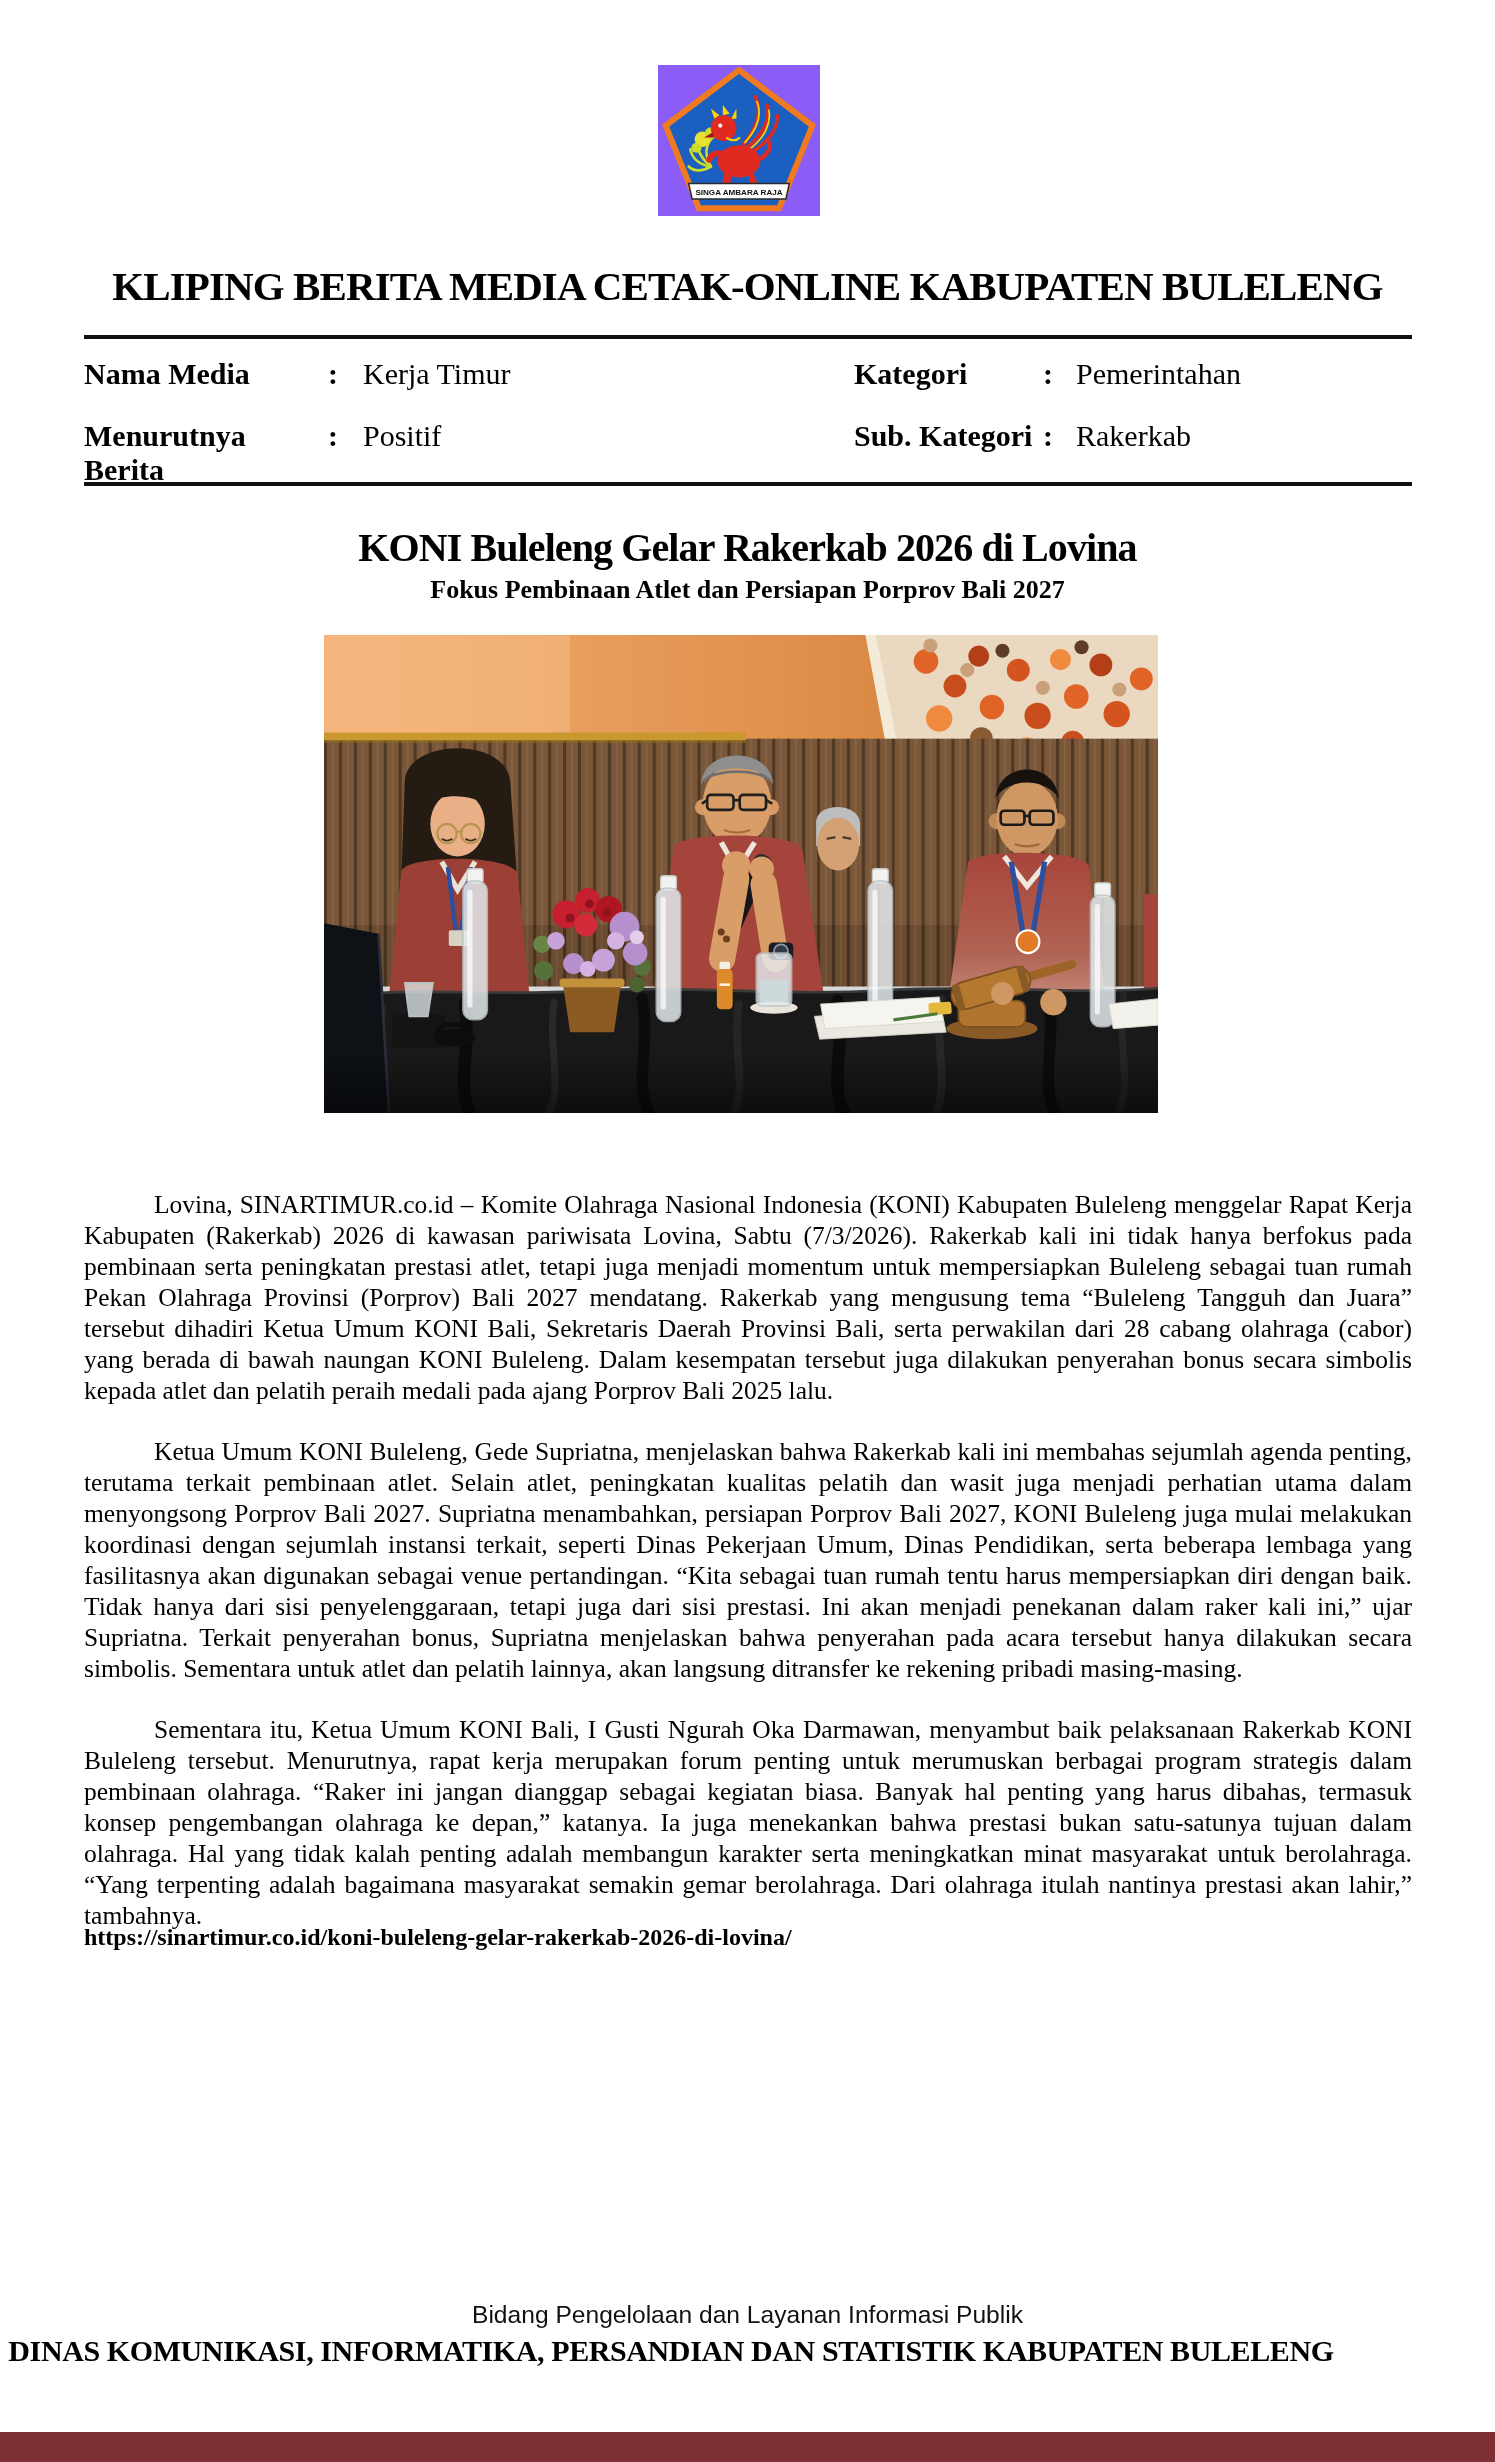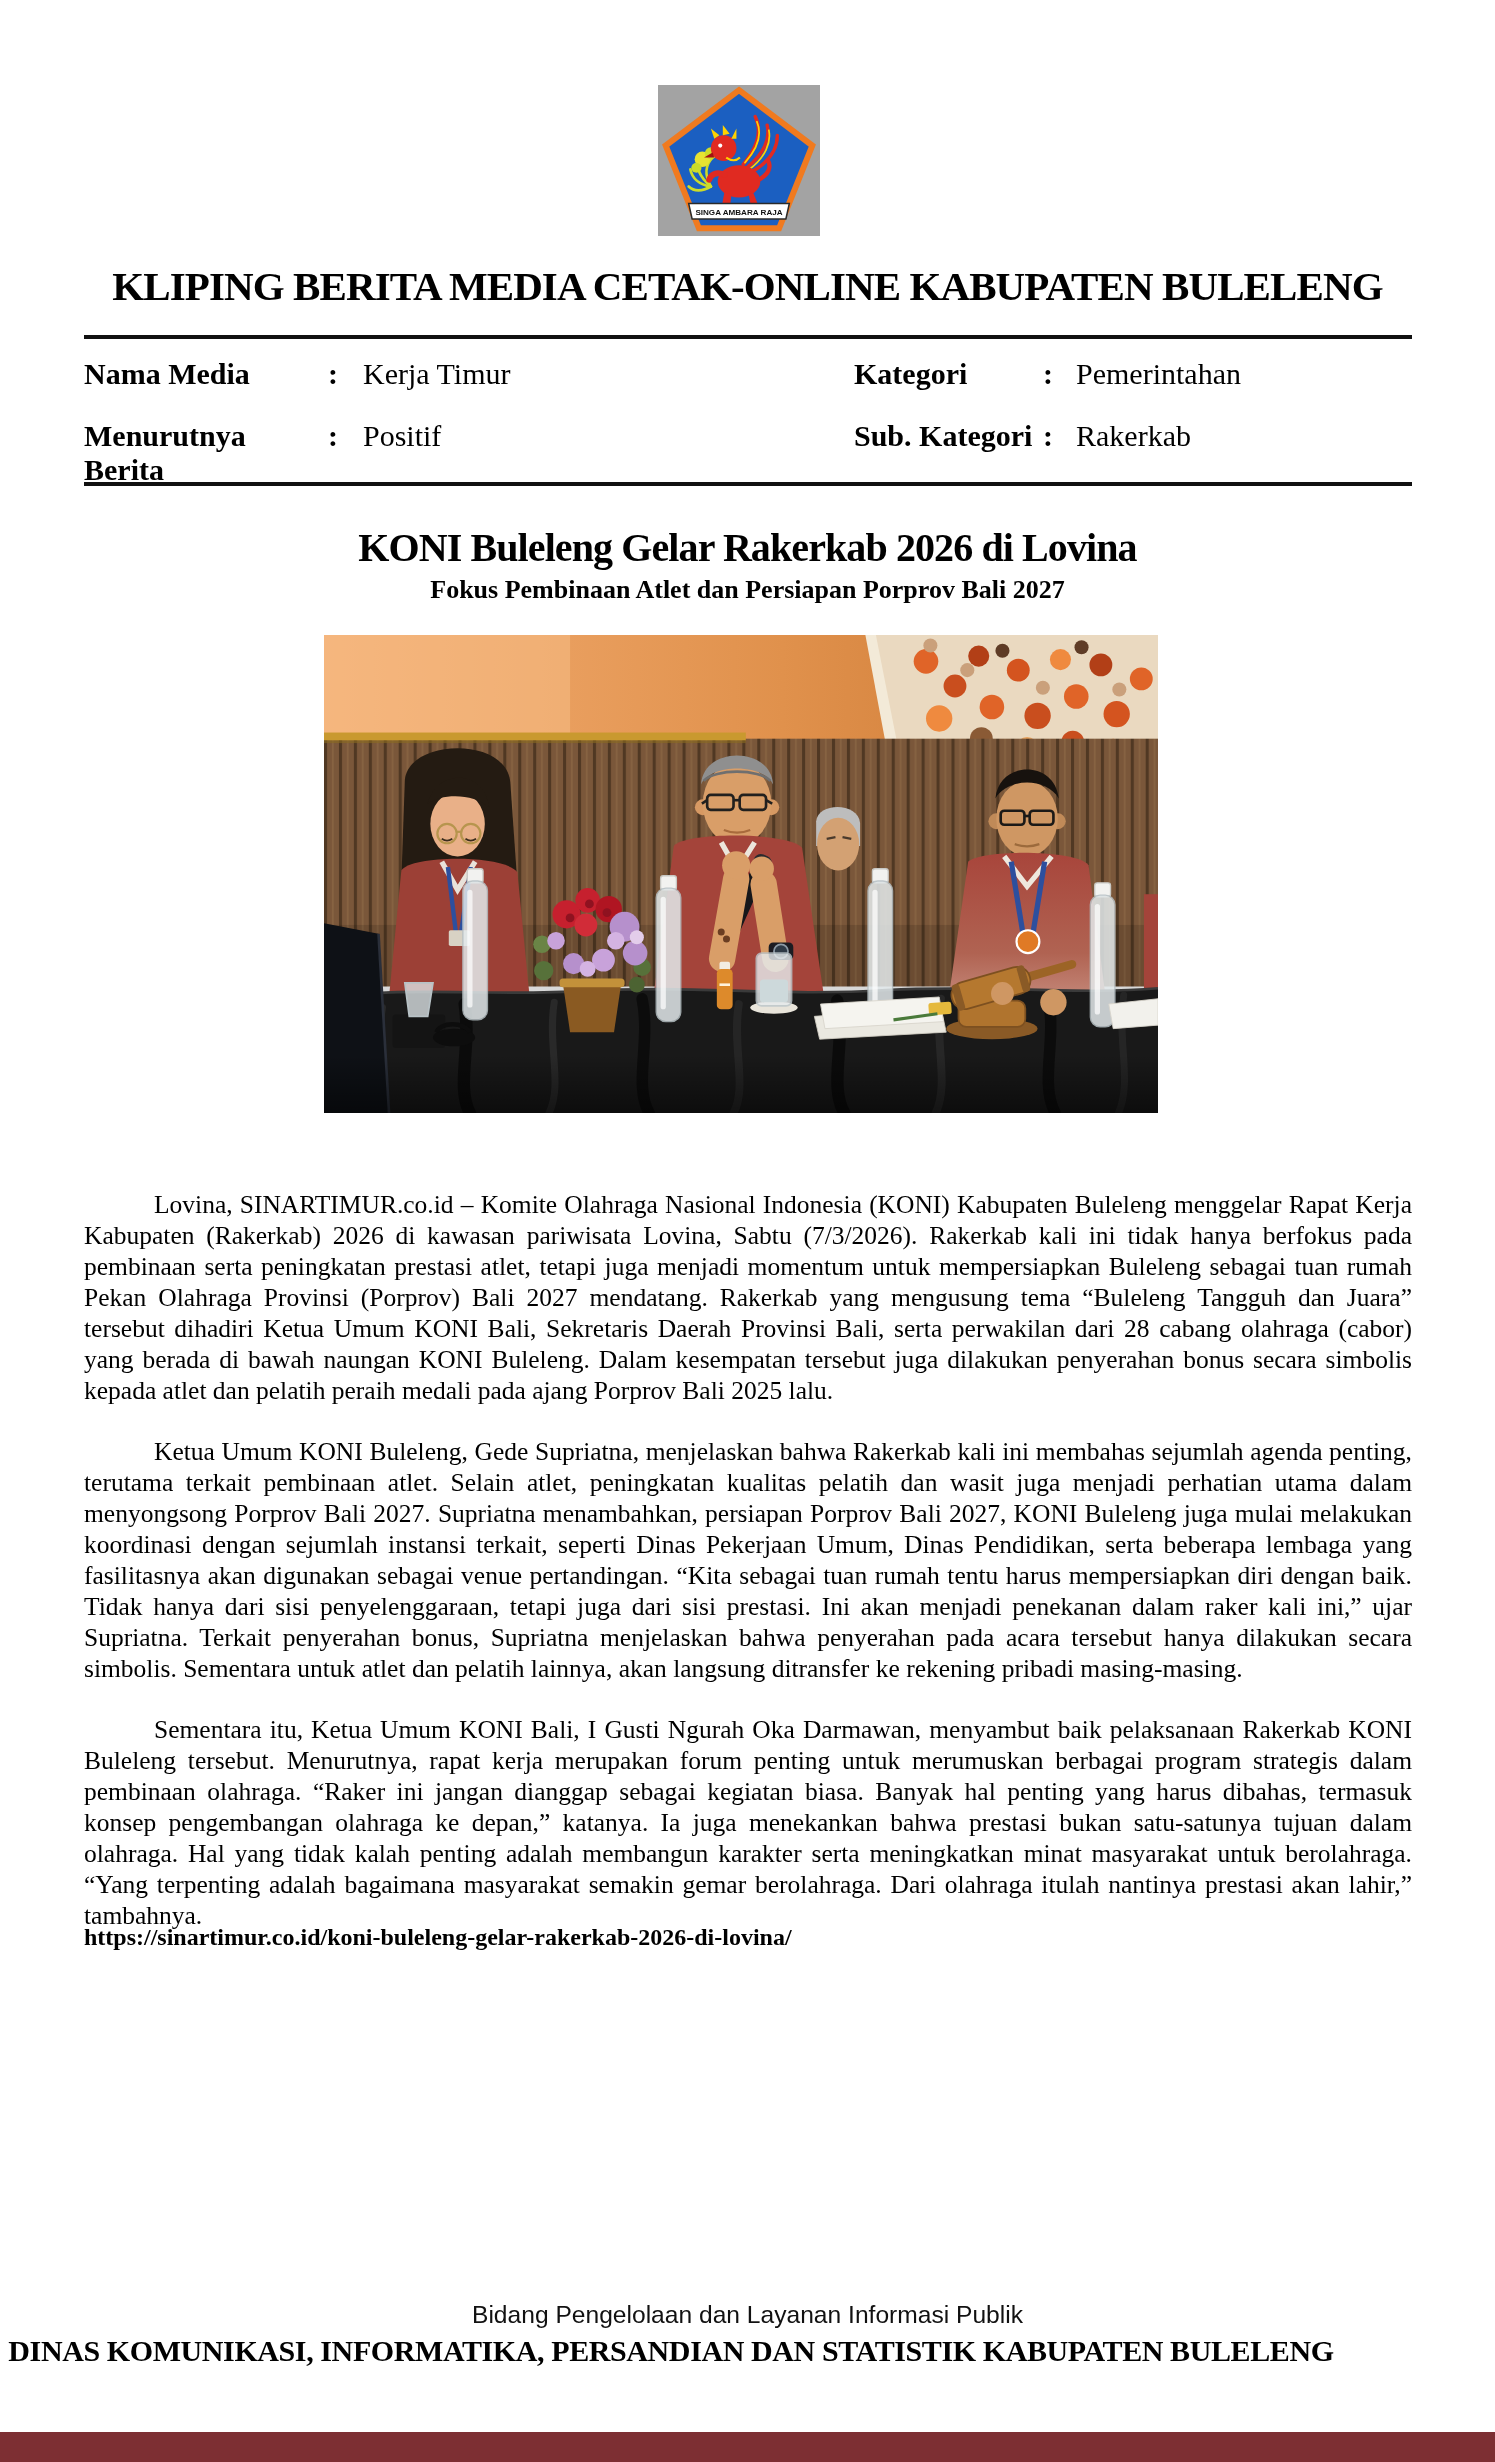--- a/index.html
+++ b/index.html
@@ -4,21 +4,21 @@
 <style>
   * { margin:0; padding:0; box-sizing:border-box; }
   html,body { background:#ffffff; }
   .page {
     position:relative; width:1495px; height:2462px; background:#ffffff;
     font-family:"Liberation Serif", serif; color:#000; overflow:hidden;
   }
   .abs { position:absolute; }
 
   
-  .logo-box { left:658px; top:85px; width:162px; height:151px; background:#a3a3a3; }
+  .logo-box { left:658px; top:65px; width:162px; height:151px; background:#8b5cf6; }
   .logo-box svg { width:100%; height:100%; display:block; }
 
   
   .header-title {
     left:0; top:262px; width:1495px; text-align:center;
     font-size:41px; font-weight:bold; letter-spacing:-0.9px;
   }
   .rule { left:84px; width:1328px; height:4.4px; background:#111; }
   .rule-top { top:335px; }
   .rule-bottom { top:482px; }

